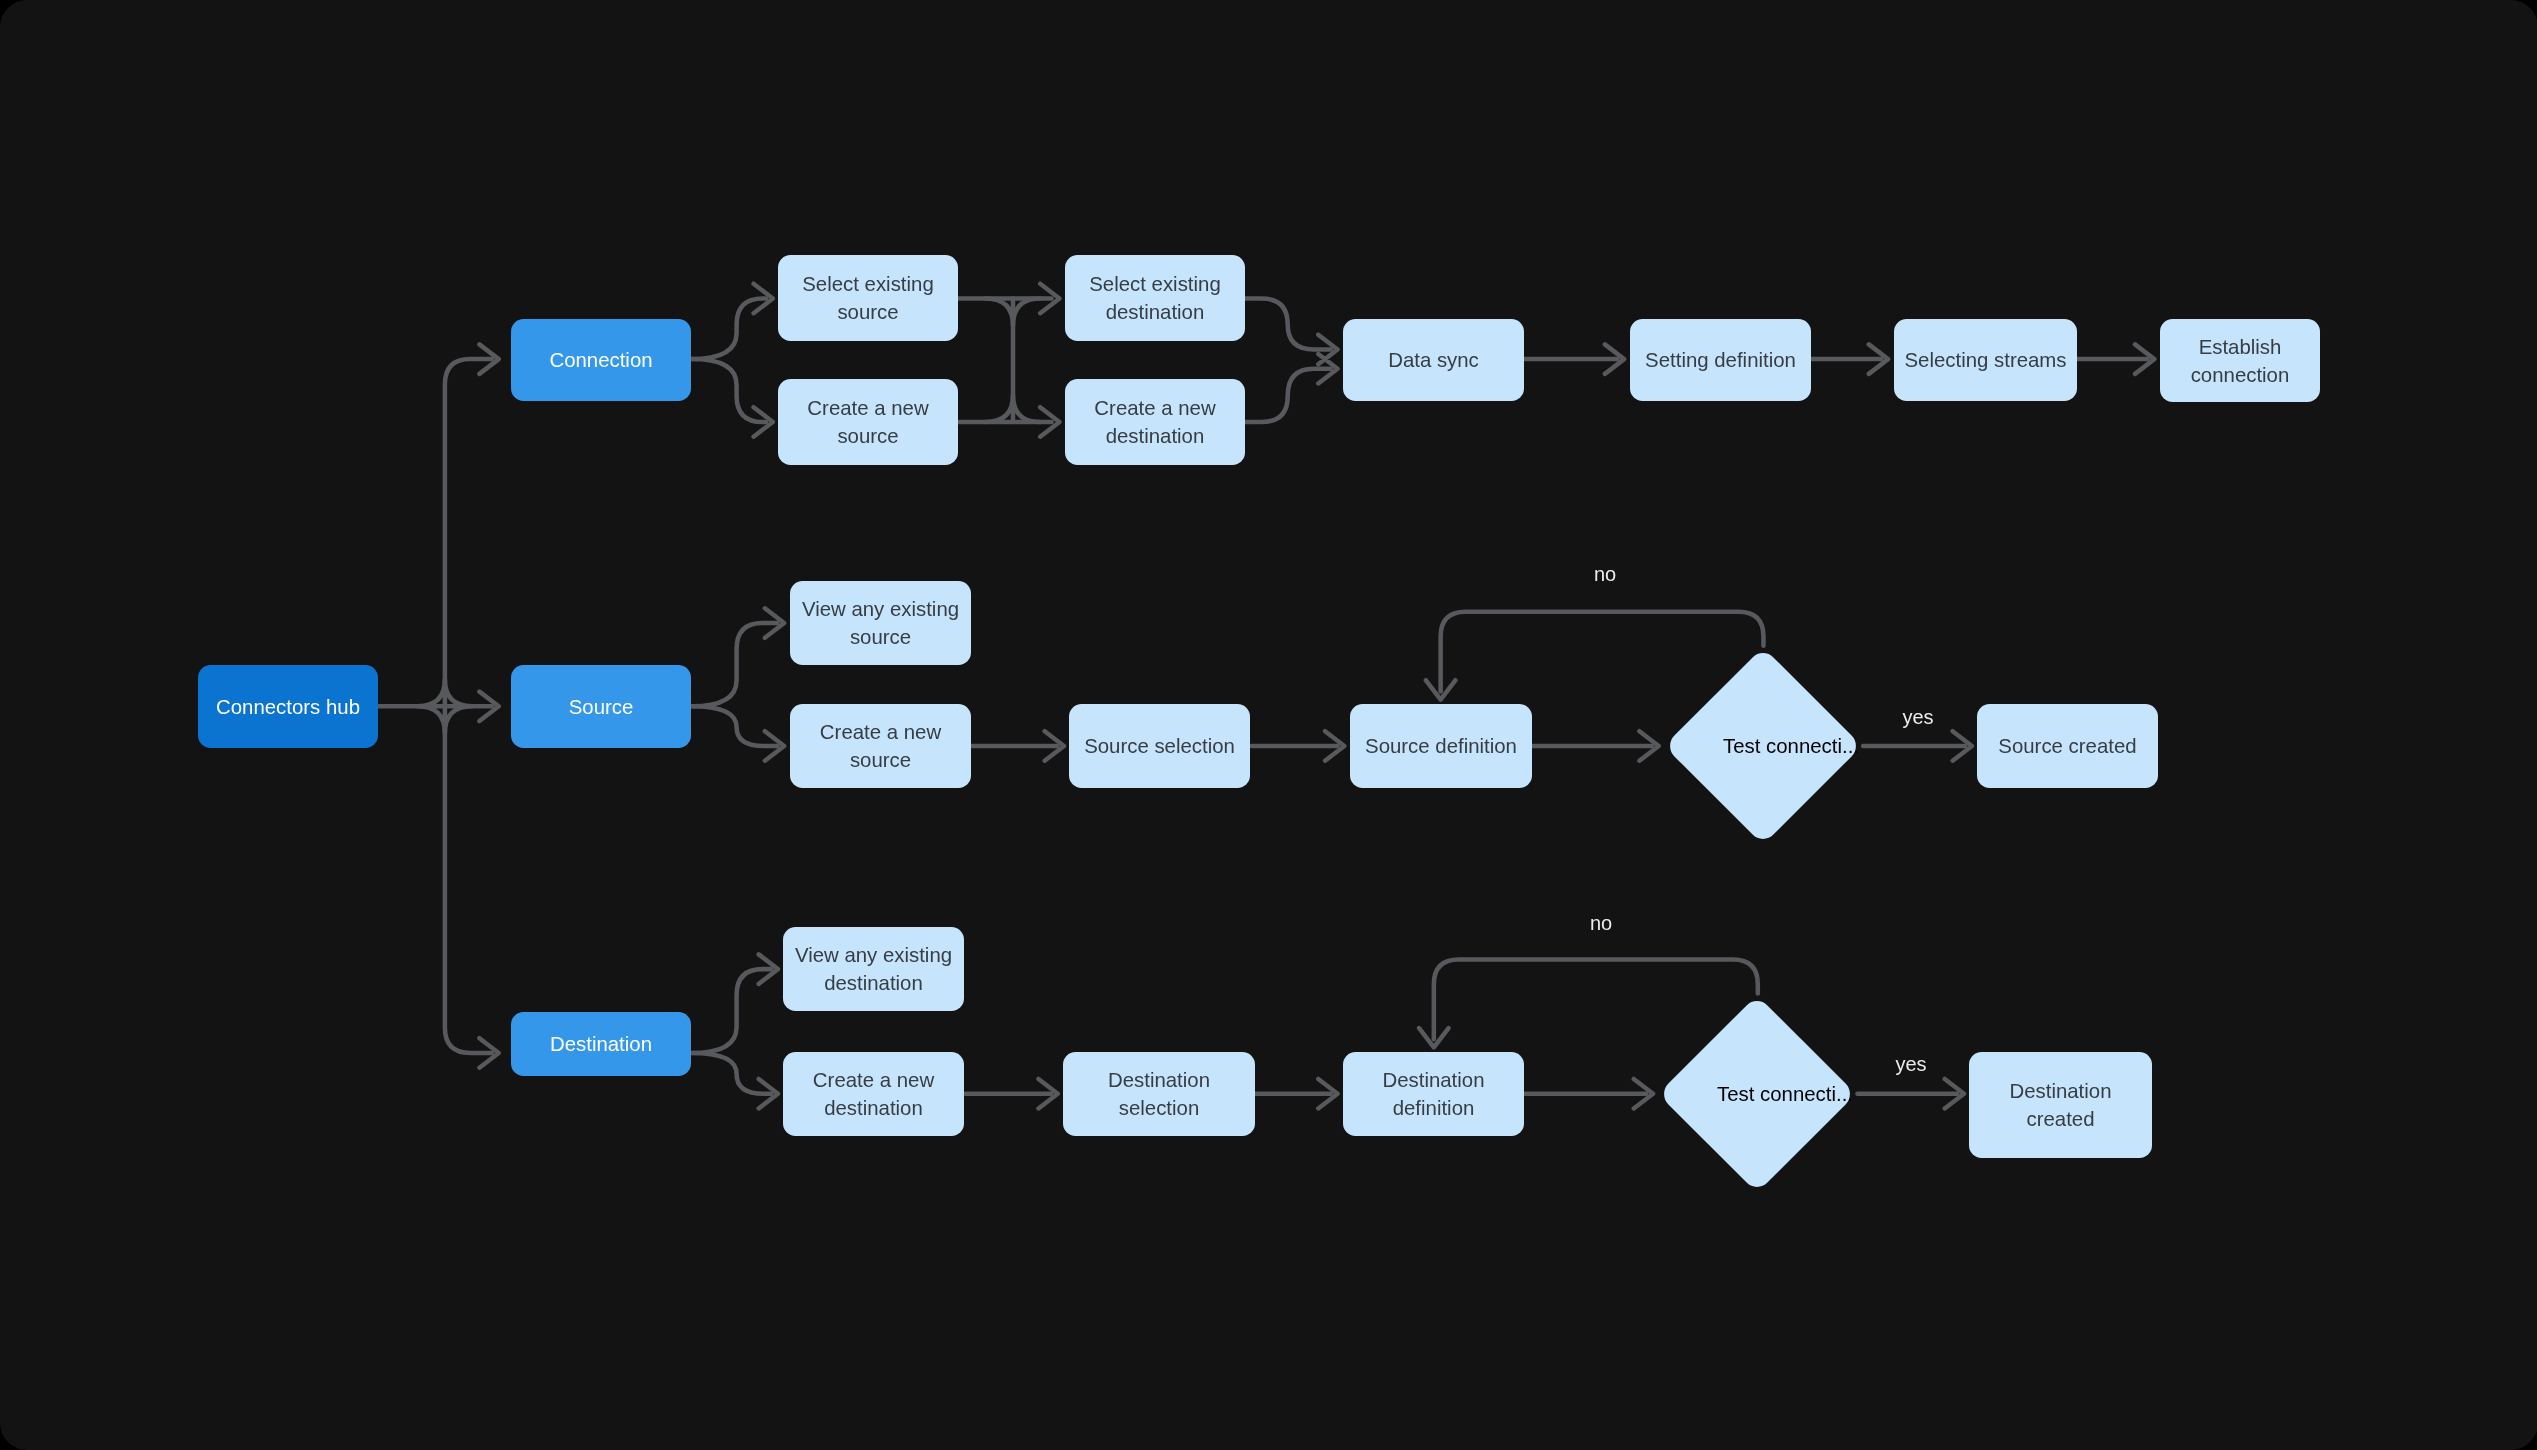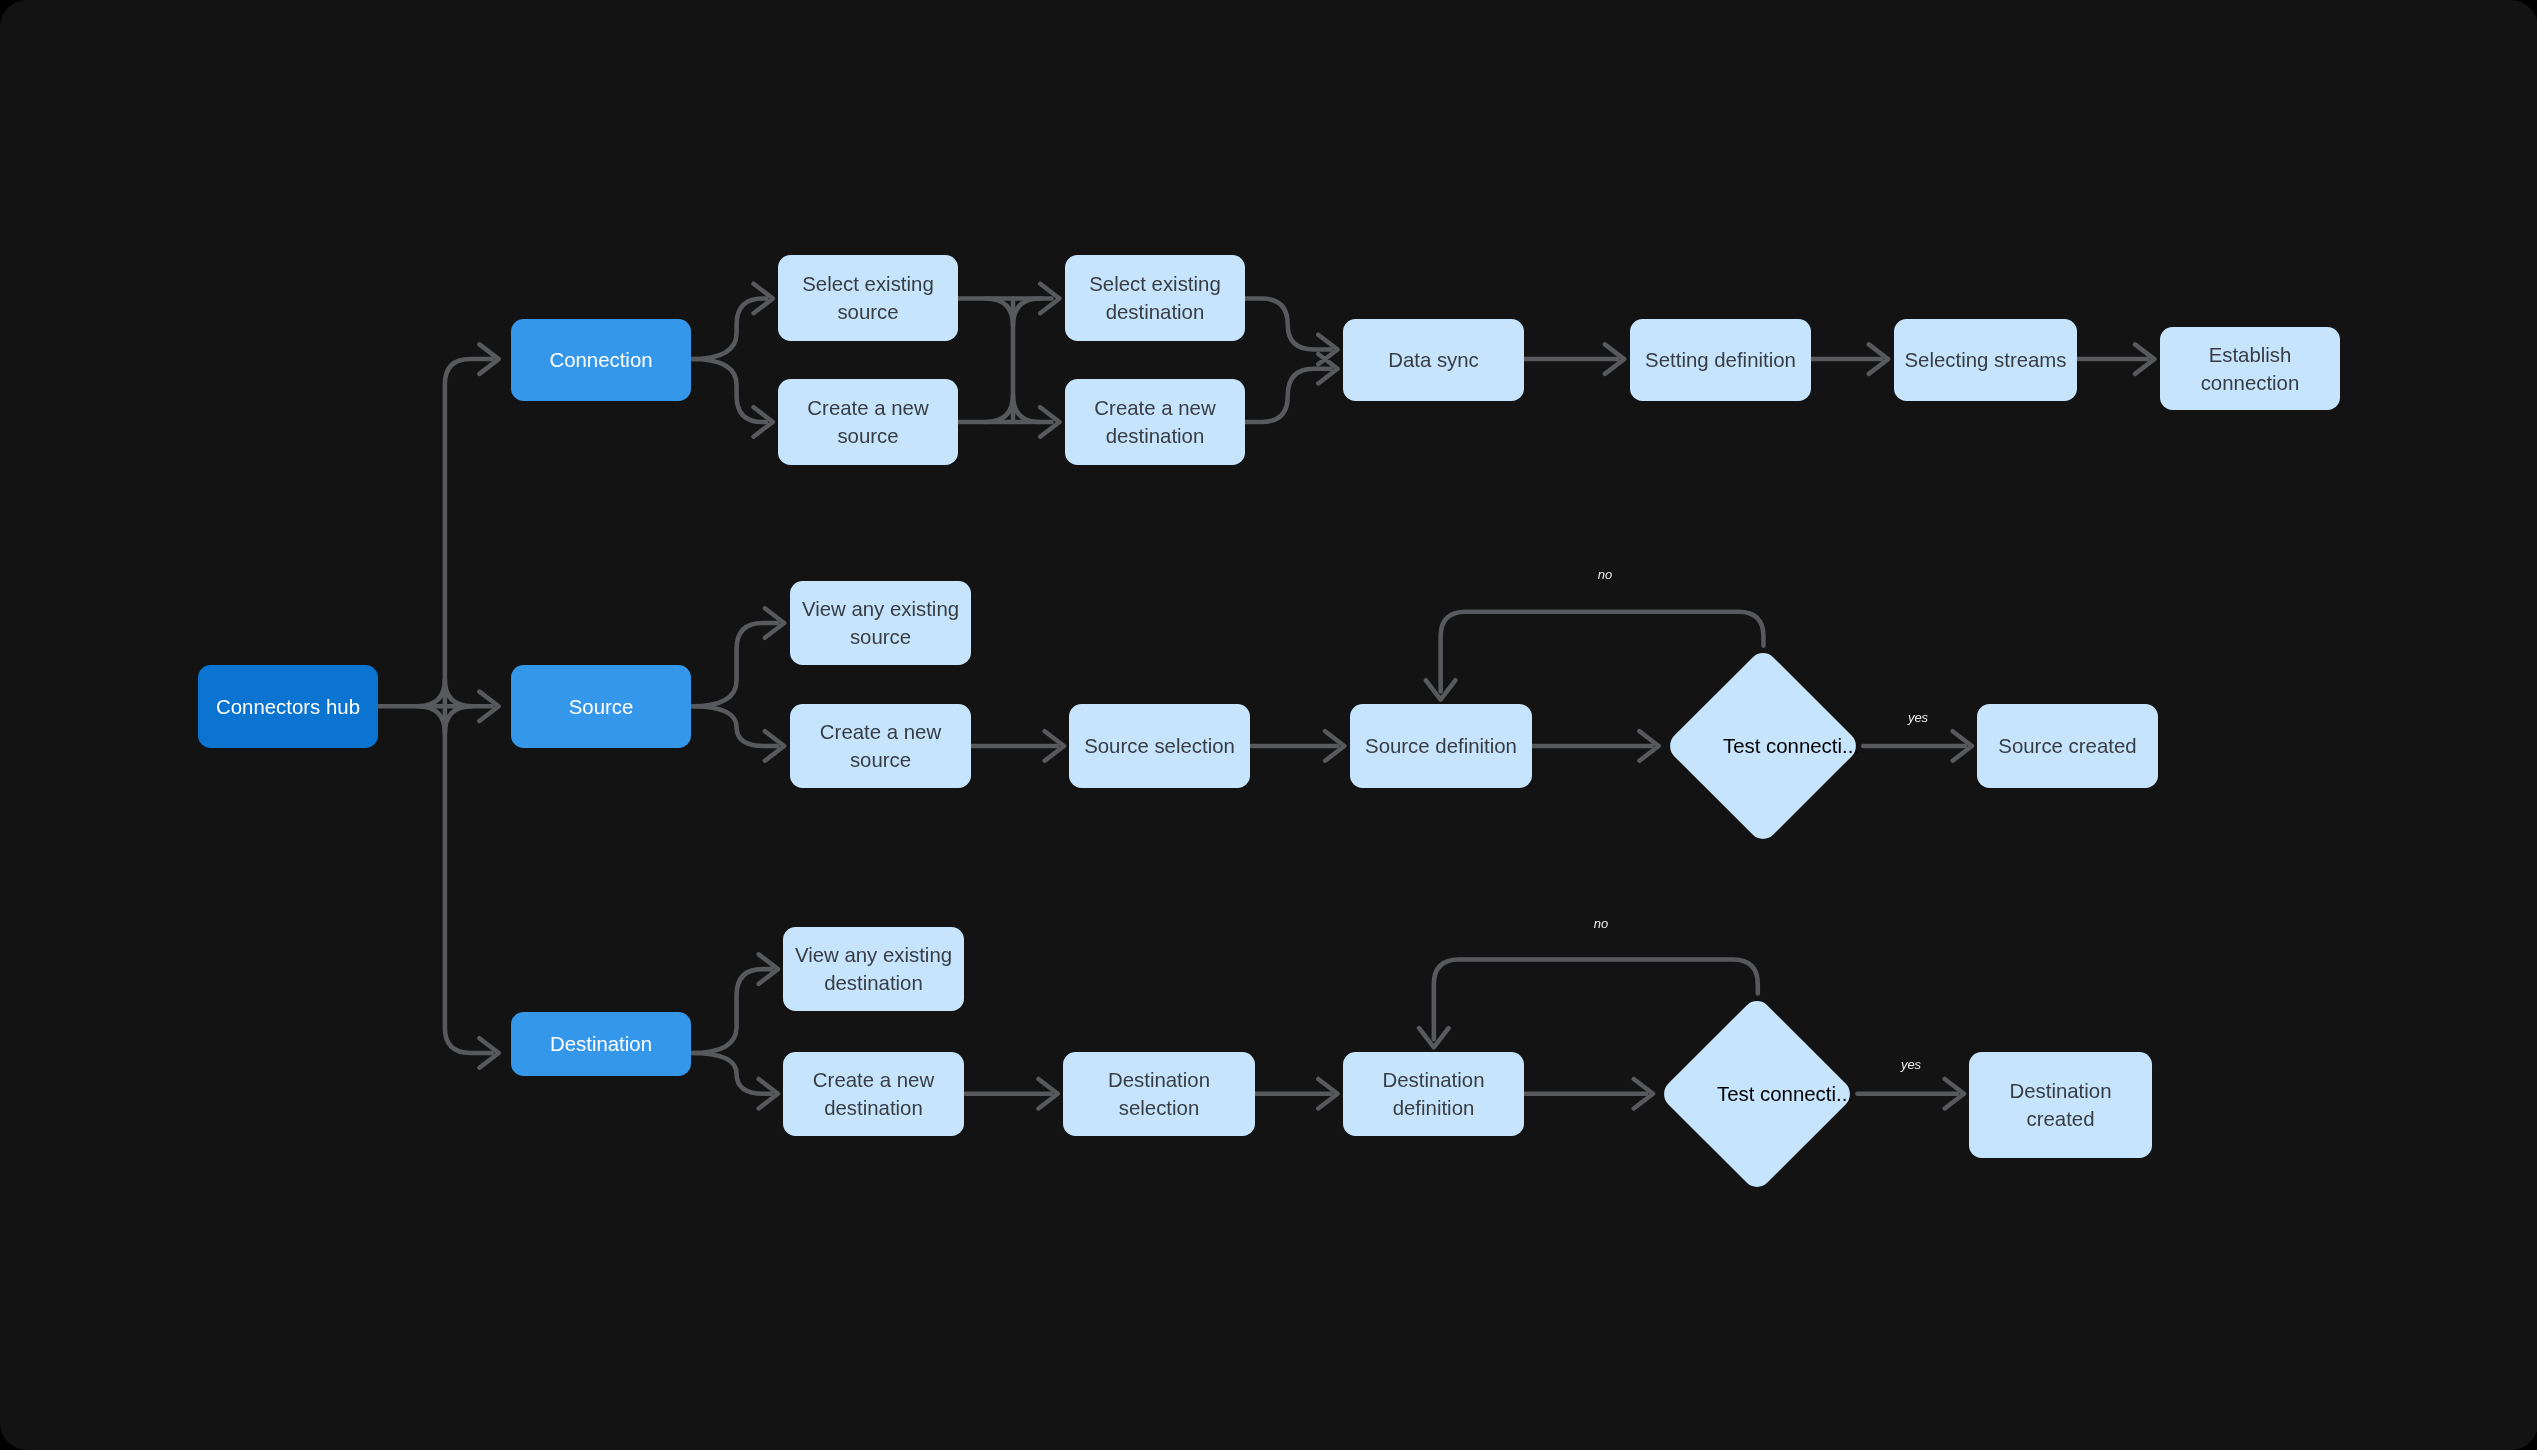--- a/index.html
+++ b/index.html
@@ -45,24 +45,23 @@
     transform:translate(-50%,-50%) rotate(45deg);
     background:var(--step-fill);
     border-radius:14.7px;
     z-index:1;
   }
   .node.decision .label{width:142px;padding:0;}
   .edge-label{
     position:absolute;
     transform:translate(-50%,-50%);
     color:var(--edge-label);
-    font-size:13px;
+    font-size:20px;
     white-space:nowrap;
     z-index:3;
-    font-style:italic;
   }
 </style>
 </head>
 <body>
 
 <div id="stage" style="transform: scale(1);">
 
   <svg id="edges" viewBox="0 0 4480 2560">
 
     <path d="M 667 1247 H 868"></path>
@@ -157,21 +156,21 @@
       </div>
       <div class="node step" style="left: 1343px; top: 319px; width: 181px; height: 82px;">
         <div class="label">Data sync</div>
       </div>
       <div class="node step" style="left: 1630px; top: 319px; width: 181px; height: 82px;">
         <div class="label">Setting definition</div>
       </div>
       <div class="node step" style="left: 1894px; top: 319px; width: 183px; height: 82px;">
         <div class="label">Selecting streams</div>
       </div>
-      <div class="node step" style="left: 2160px; top: 319px; width: 180px; height: 83px; margin-top: 8px;">
+      <div class="node step" style="left: 2160px; top: 319px; width: 160px; height: 83px;">
         <div class="label">Establish connection</div>
       </div>
       <div class="node step" style="left: 790px; top: 581px; width: 181px; height: 84px;">
         <div class="label">View any existing source</div>
       </div>
       <div class="node step" style="left: 790px; top: 704px; width: 181px; height: 84px;">
         <div class="label">Create a new source</div>
       </div>
       <div class="node step" style="left: 1069px; top: 704px; width: 181px; height: 84px;">
         <div class="label">Source selection</div>

